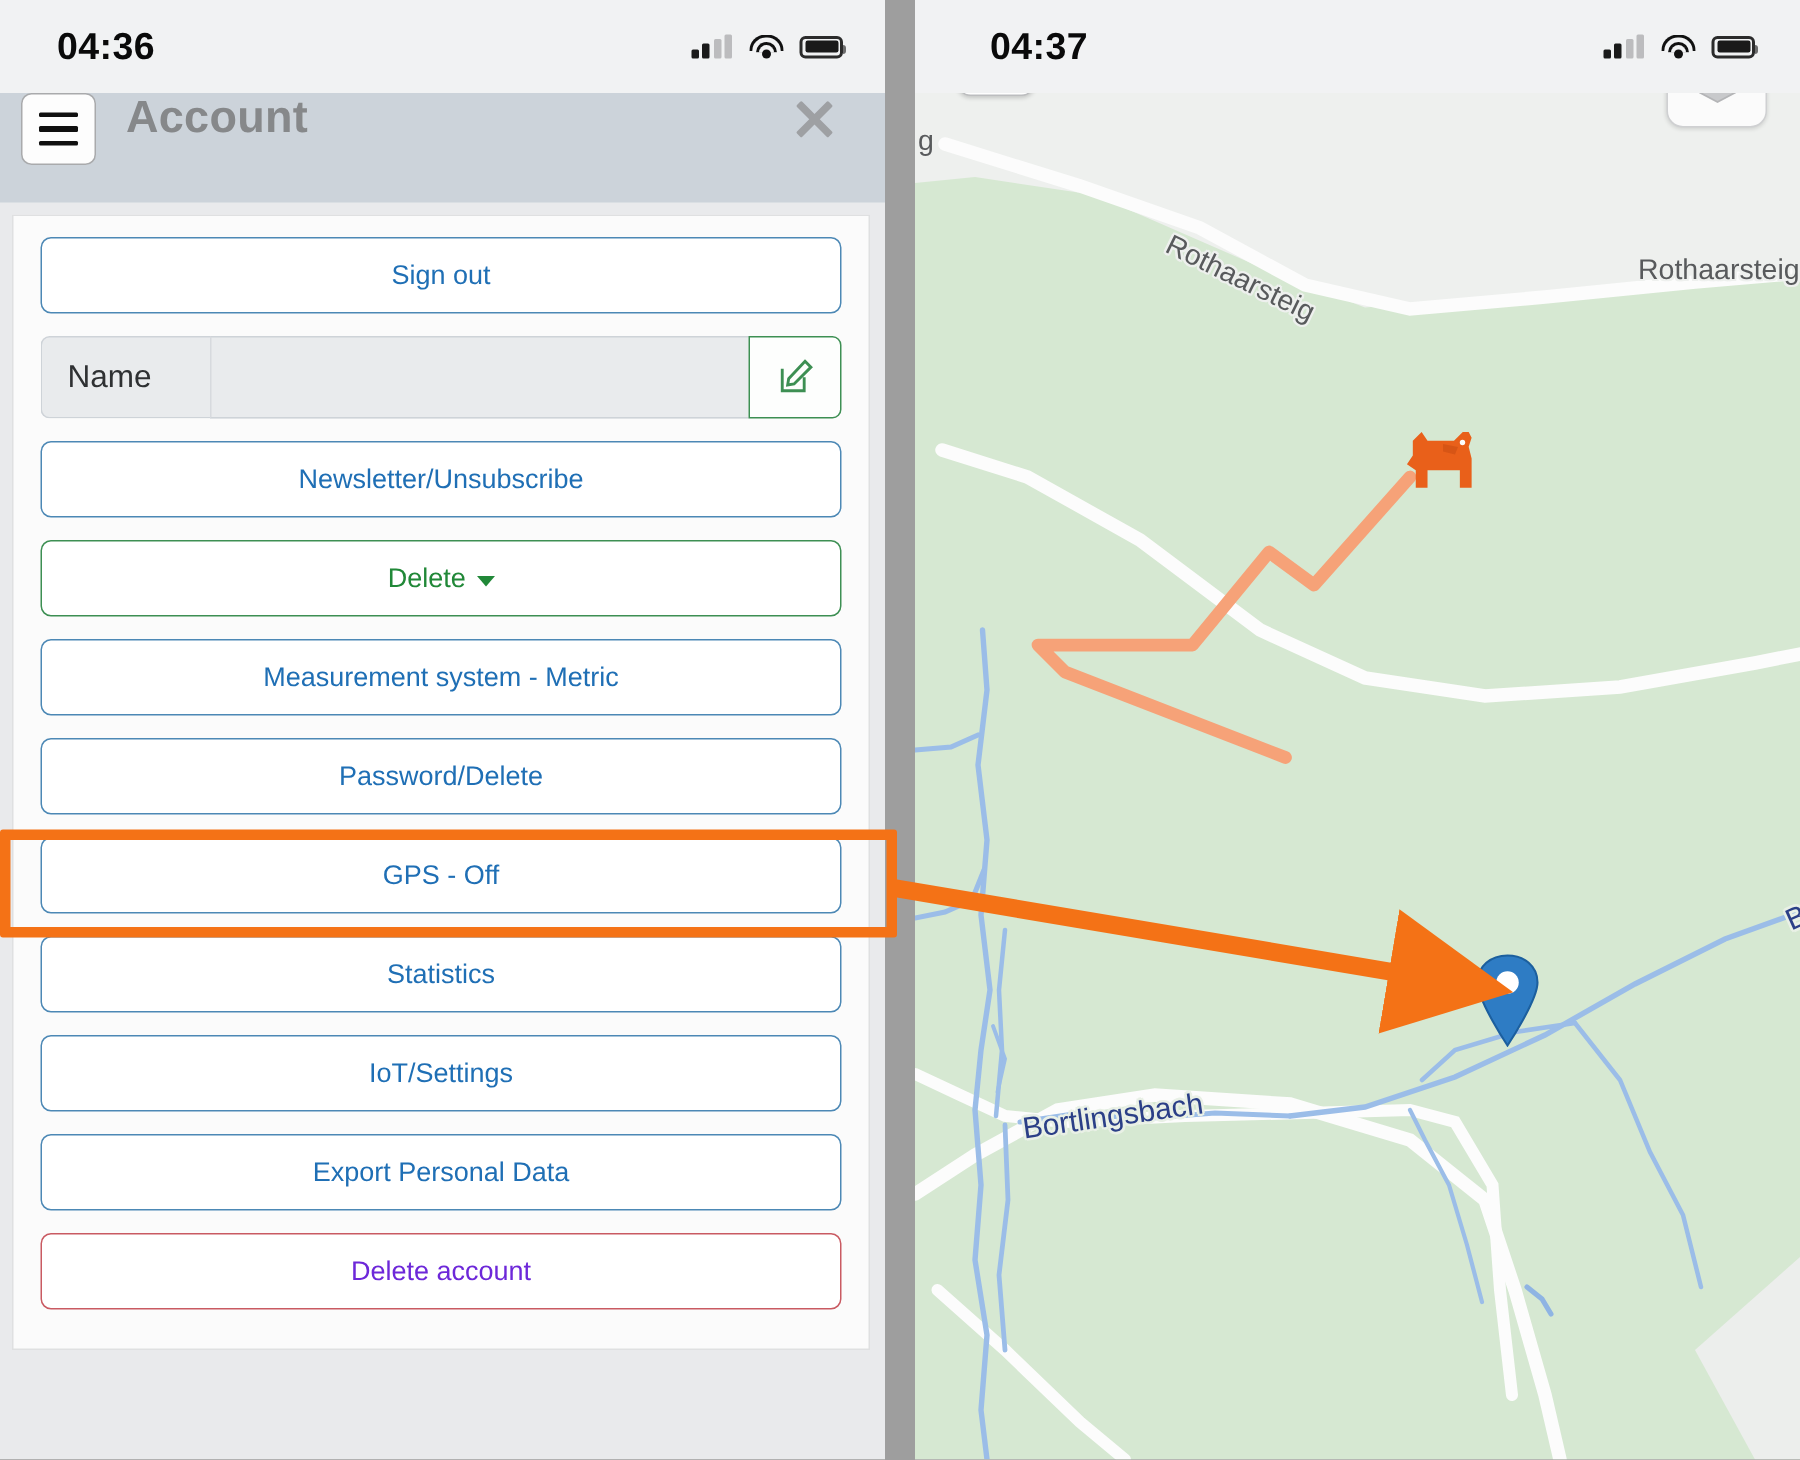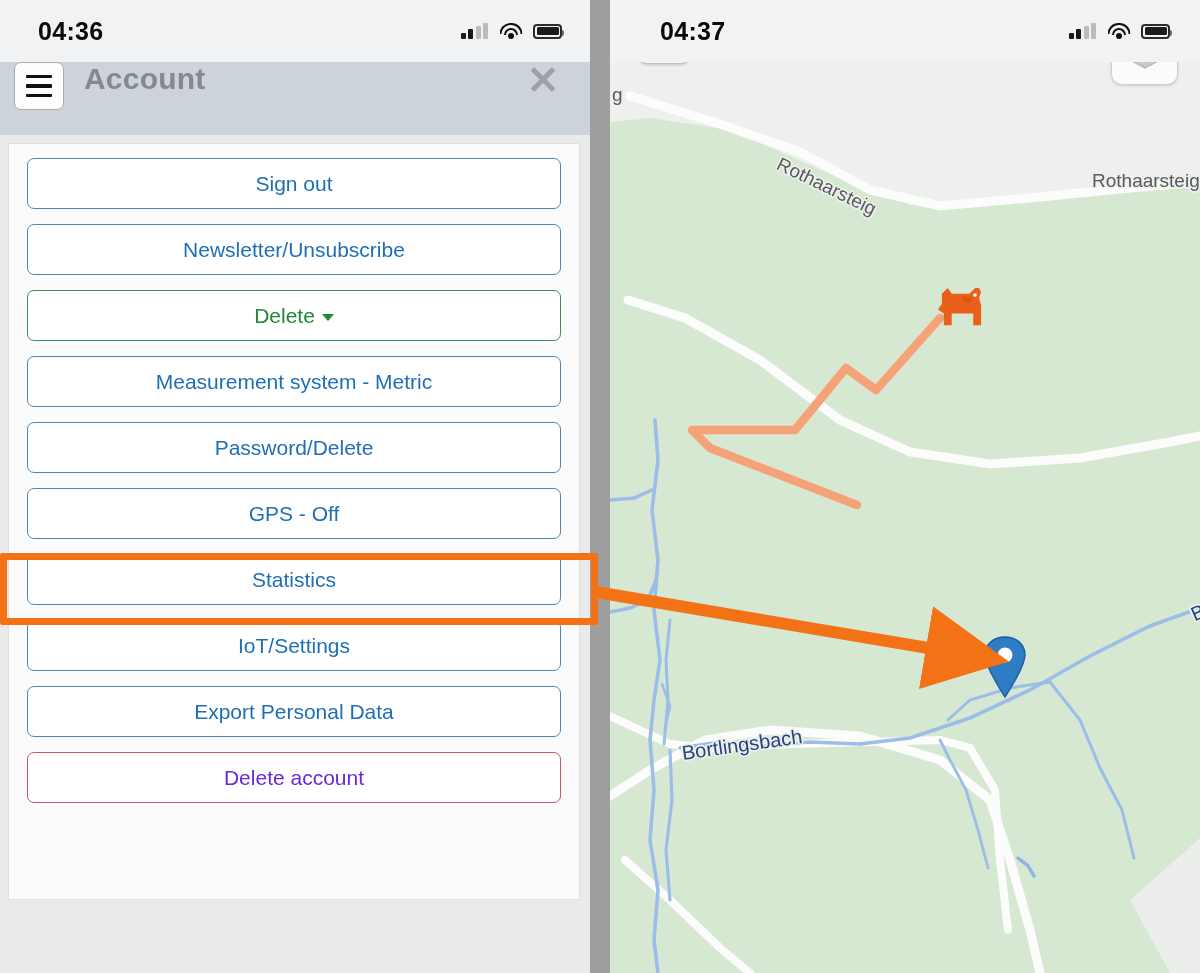--- a/index.html
+++ b/index.html
@@ -85,21 +85,21 @@
     padding: 14px 18px 0 18px;
     overflow: hidden;
   }
   .btn {
     display: flex; align-items: center; justify-content: center;
     width: 100%; height: 51px;
     background: #ffffff;
     border: 1.4px solid #4c88b5;
     border-radius: 7px;
     color: #1f6fb5;
-    font-size: 21px;
+    font-size: 18px;
     margin-bottom: 15px;
     cursor: pointer;
     white-space: nowrap;
   }
   .btn.green { border-color: #3d8f53; color: #218838; }
   .btn.danger { border-color: #c95a62; color: #6d28d9; }
   .caret {
     display:inline-block; width:0; height:0; margin-left: 7px;
     border-left: 6px solid transparent; border-right: 6px solid transparent;
     border-top: 7px solid #218838; position: relative; top: 2px;
@@ -233,20 +233,30 @@
           <i></i>
         </div>
       <div class="appbar-title">Account</div>
       <div class="close-x"></div>
     </div>
 
     <div class="content-card">
 
       <div class="btn">Sign out</div>
 
+      <div class="name-row">
+        <div class="name-label">Name</div>
+        <input class="name-input" placeholder="" style="">
+        <div class="name-edit">
+          <svg width="27" height="27" viewBox="0 0 24 24" fill="none" stroke="#3d8f53" stroke-width="1.7">
+            <path d="M4 7v13h13V12"></path>
+            <path d="M17.5 2.5 L21 6 L11 16 L7.2 16.6 L7.8 12.9 Z" fill="none"></path>
+          </svg>
+        </div>
+      </div>
 
       <div class="btn">Newsletter/Unsubscribe</div>
 
       <div class="btn green">
         <span>Delete</span>
         <span class="caret"></span>
       </div>
 
       <div class="btn">Measurement system - Metric</div>
       <div class="btn">Password/Delete</div>

